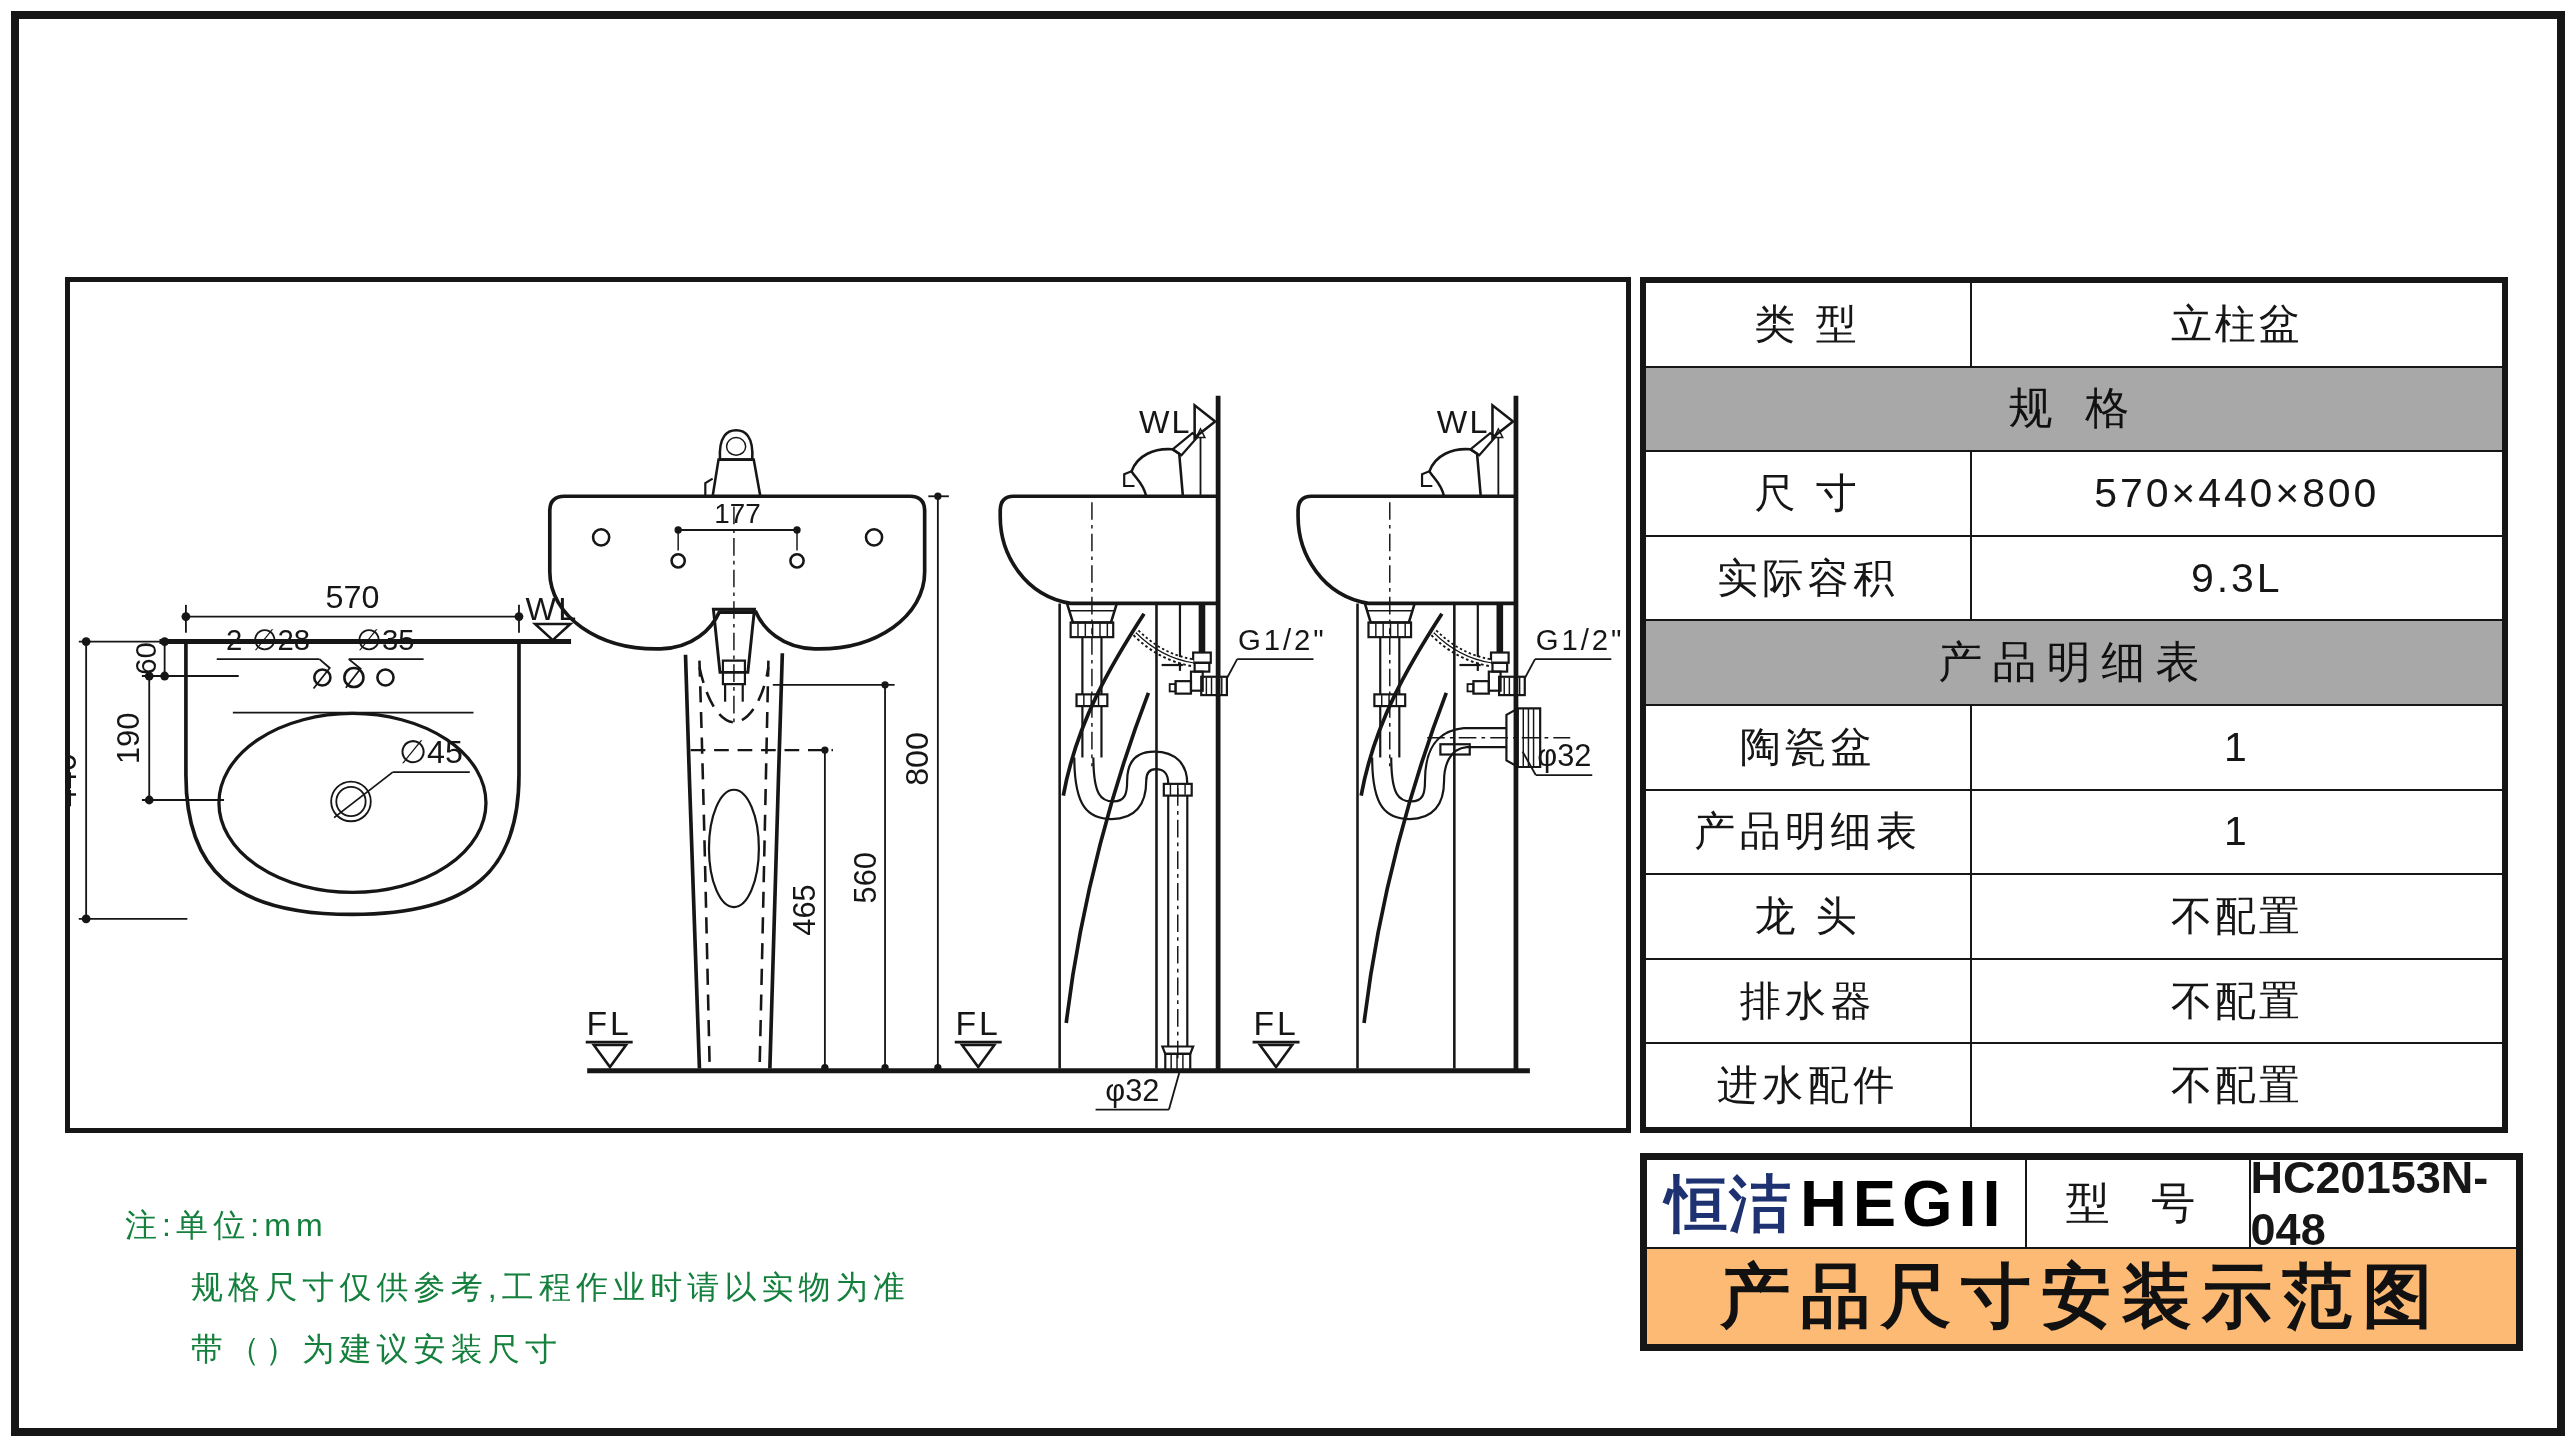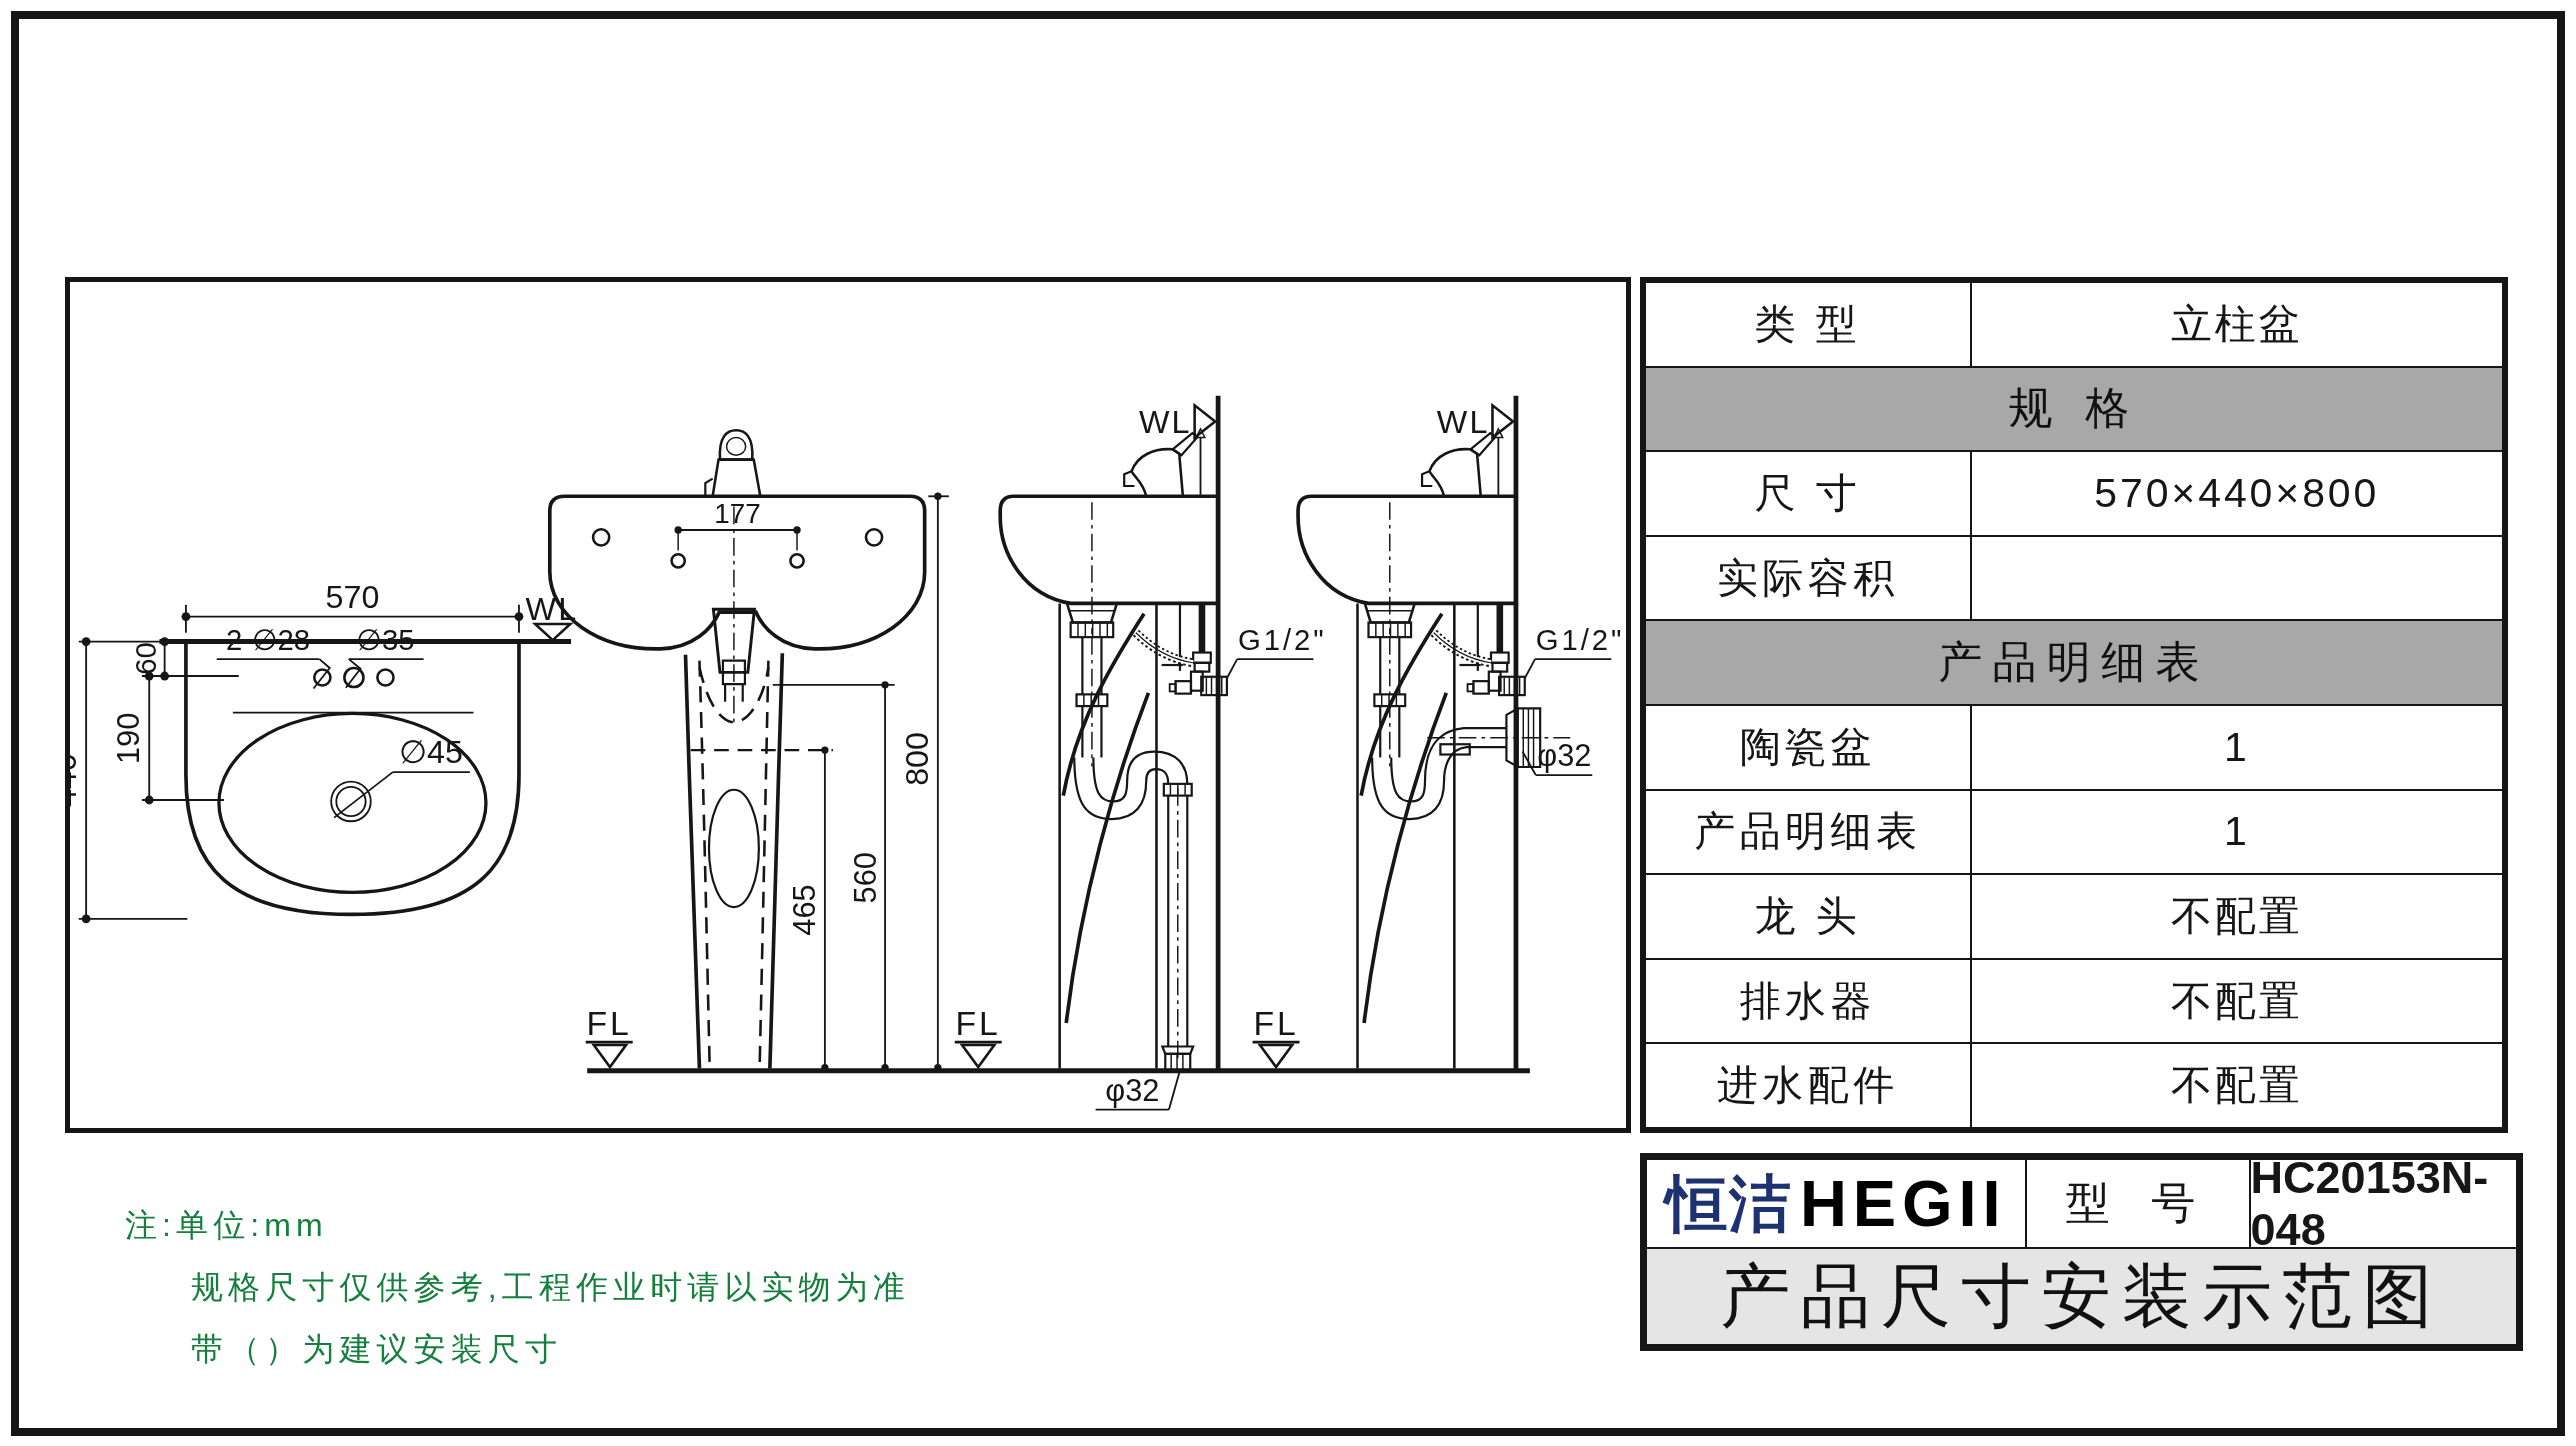--- a/index.html
+++ b/index.html
@@ -27,22 +27,22 @@
                border:7.3px solid #161616;box-sizing:border-box;display:flex;flex-direction:column;background:#fff;}
   .tb-top{height:87px;display:flex;border-bottom:2.9px solid #161616;}
   .tb-logo{width:43.5%;display:flex;align-items:center;justify-content:center;
            border-right:2.9px solid #161616;white-space:nowrap;}
   .tb-logo .cn{font-size:62px;font-weight:bold;color:#1e3272;letter-spacing:1.5px;}
   .tb-logo .en{font-size:65px;font-weight:bold;color:#000000;letter-spacing:5.9px;margin-left:7.3px;}
   .tb-model-label{width:25.5%;display:flex;align-items:center;justify-content:center;
                   border-right:2.9px solid #161616;font-size:44px;letter-spacing:14.7px;}
   .tb-model{flex:1;display:flex;align-items:center;justify-content:center;
             font-size:45px;font-weight:bold;letter-spacing:0px;}
-  .tb-title{flex:1;background:#e5e5e5;display:flex;align-items:center;justify-content:center;
-            font-size:70px;font-weight:normal;letter-spacing:10.3px;color:#111;}
+  .tb-title{flex:1;background:#fdba74;display:flex;align-items:center;justify-content:center;
+            font-size:70px;font-weight:bold;letter-spacing:10.3px;color:#111;}
   
   .notes{position:absolute;left:125px;top:1194px;font-size:32px;letter-spacing:5.1px;line-height:62px;color:#15803d;}
   .notes .indent{padding-left:66px;}
   
   svg .ln{stroke:#161616;fill:none;}
   svg text{font-family:"Liberation Sans", sans-serif;fill:#161616;}
 </style>
 </head>
 <body>
 
@@ -279,20 +279,21 @@
     </div>
     <div class="t-row t-head">
       <span>规  格</span>
     </div>
     <div class="t-row">
       <div class="t-label">尺  寸</div>
       <div class="t-value">570×440×800</div>
     </div>
     <div class="t-row">
       <div class="t-label">实际容积</div>
+      <div class="t-value">9.3L</div>
     </div>
     <div class="t-row t-head">
       <span>产品明细表</span>
     </div>
     <div class="t-row">
       <div class="t-label">陶瓷盆</div>
       <div class="t-value">1</div>
     </div>
     <div class="t-row">
       <div class="t-label">产品明细表</div>

